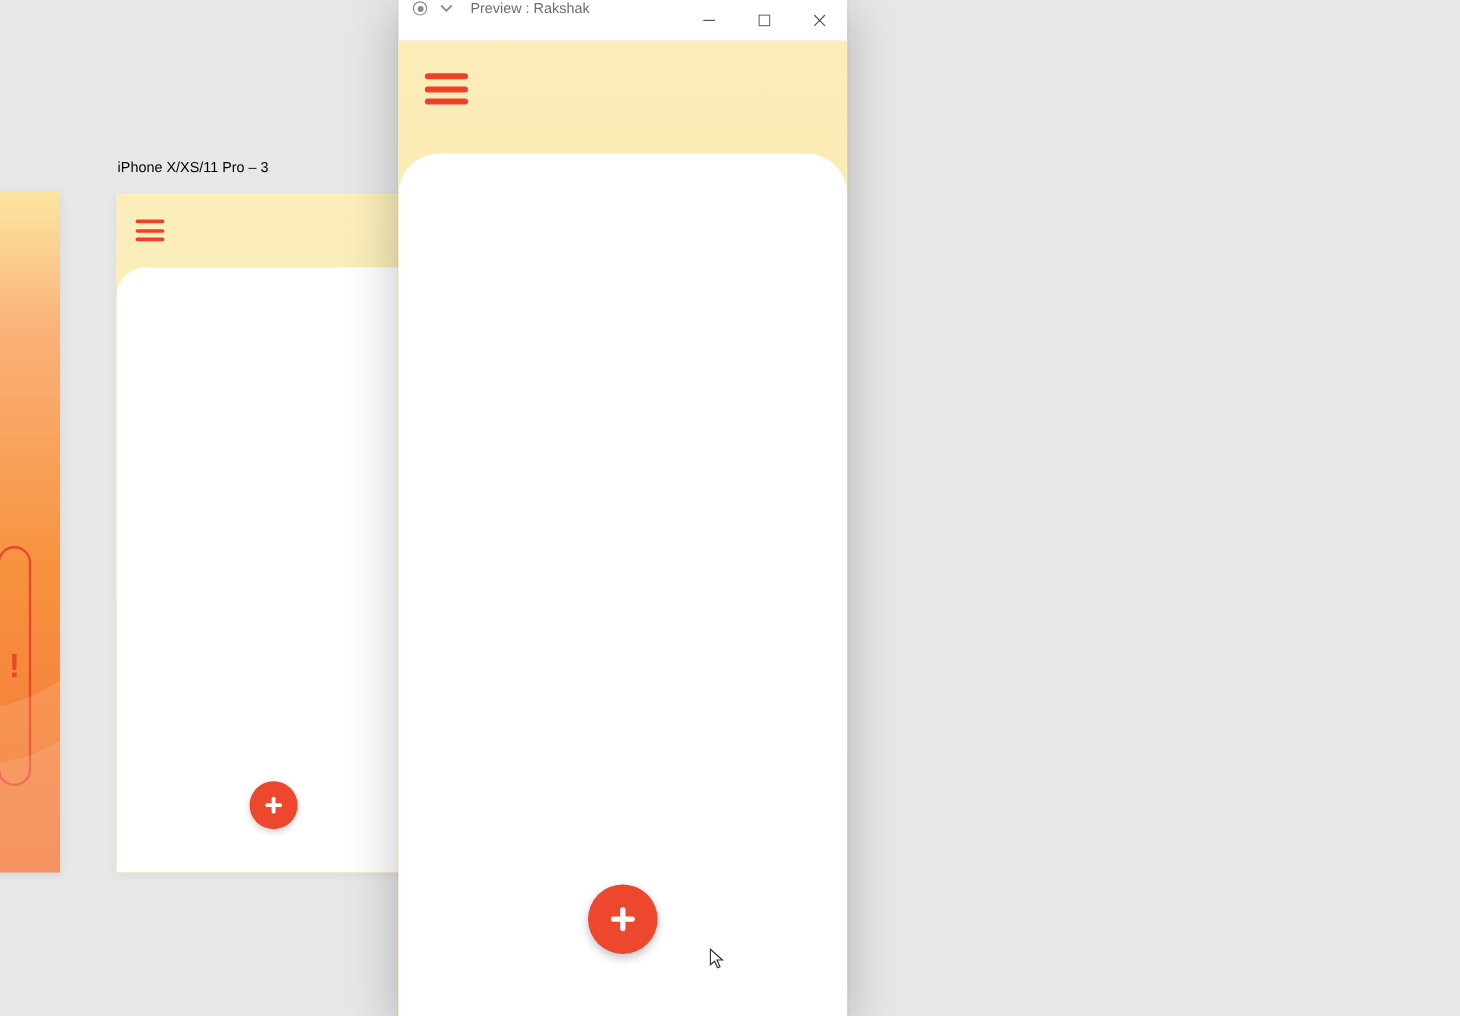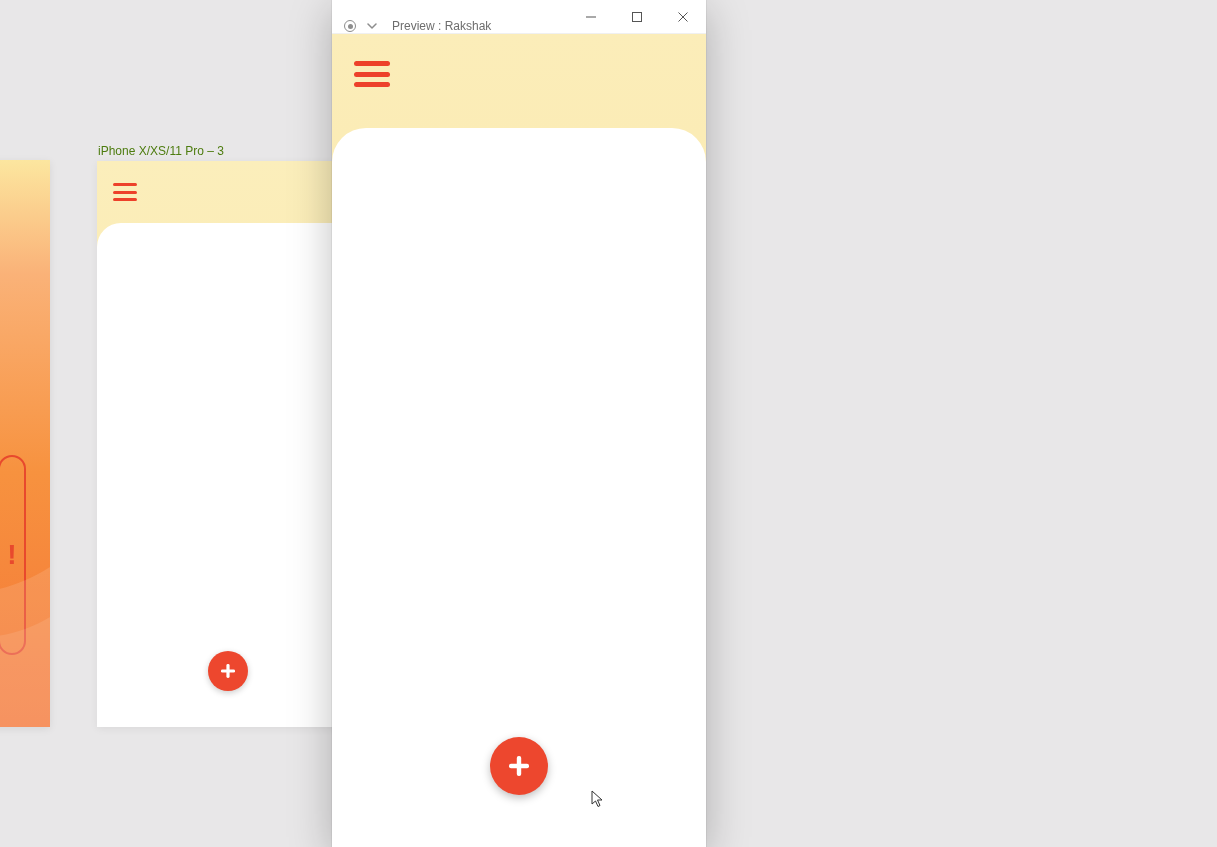--- a/index.html
+++ b/index.html
@@ -48,23 +48,23 @@
       color: #e8492d;
       font-size: 28px;
       font-weight: 900;
       line-height: 1;
     }
 
     
     .artboard-label {
       position: absolute;
       left: 98px;
-      top: 144px;
+      top: 132px;
       font-size: 12px;
-      color: #4d7c0f;
+      color: #000000;
     }
     .artboard-mid {
       position: absolute;
       left: 97px;
       top: 161px;
       width: 262px;
       height: 566px;
       background: linear-gradient(180deg, #fbeebb 0%, #fbe6a4 100%);
       box-shadow: 0 2px 8px rgba(0,0,0,0.06);
       overflow: hidden;
@@ -117,21 +117,21 @@
       left: 332px;
       top: 0;
       width: 374px;
       height: 847px;
       background: #fff;
       box-shadow: 0 10px 40px rgba(0,0,0,0.25), 0 0 0 1px rgba(0,0,0,0.05);
     }
     .preview-titlebar {
       height: 34px;
       display: flex;
-      align-items: flex-end;
+      align-items: flex-start;
       padding-left: 12px;
       border-bottom: 1px solid #f0f0f0;
       position: relative;
     }
     .titlebar-left {
       display: flex;
       align-items: center;
       gap: 10px;
     }
     .home-indicator {

